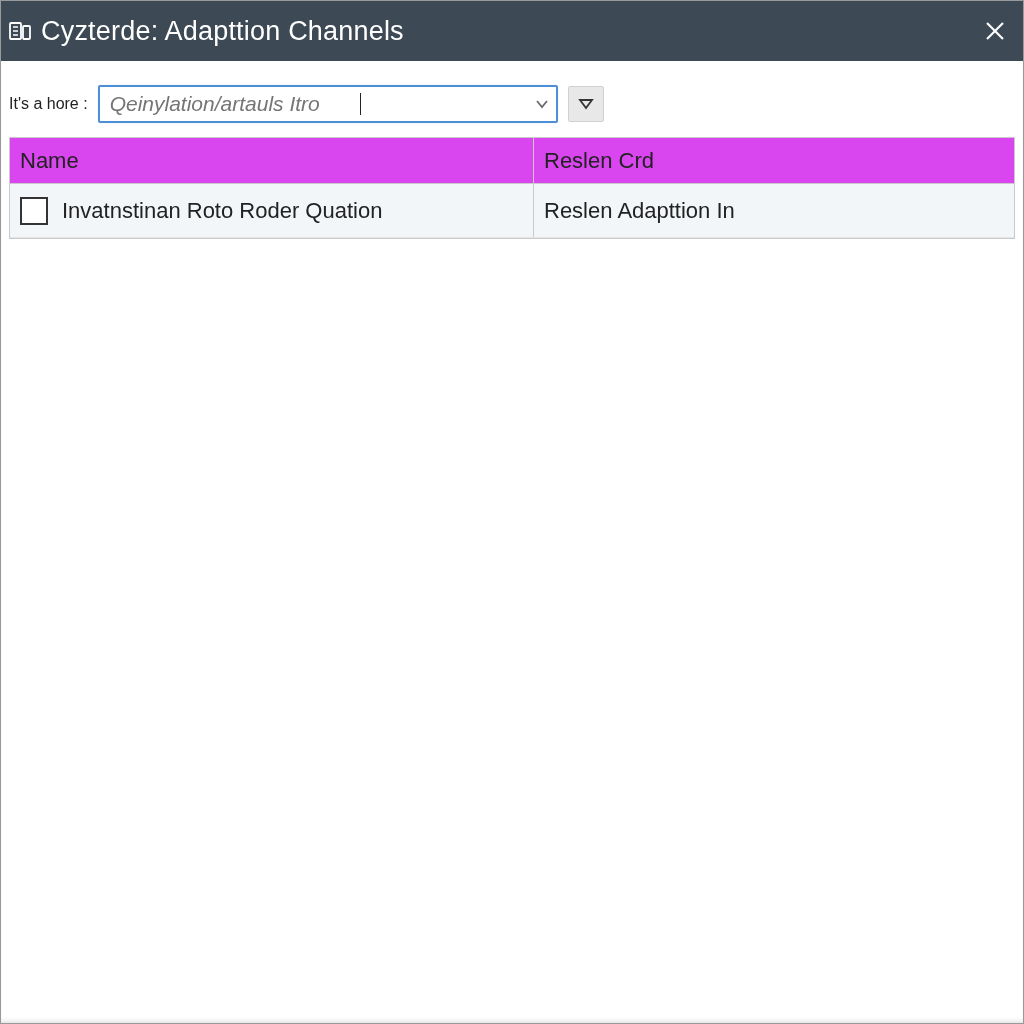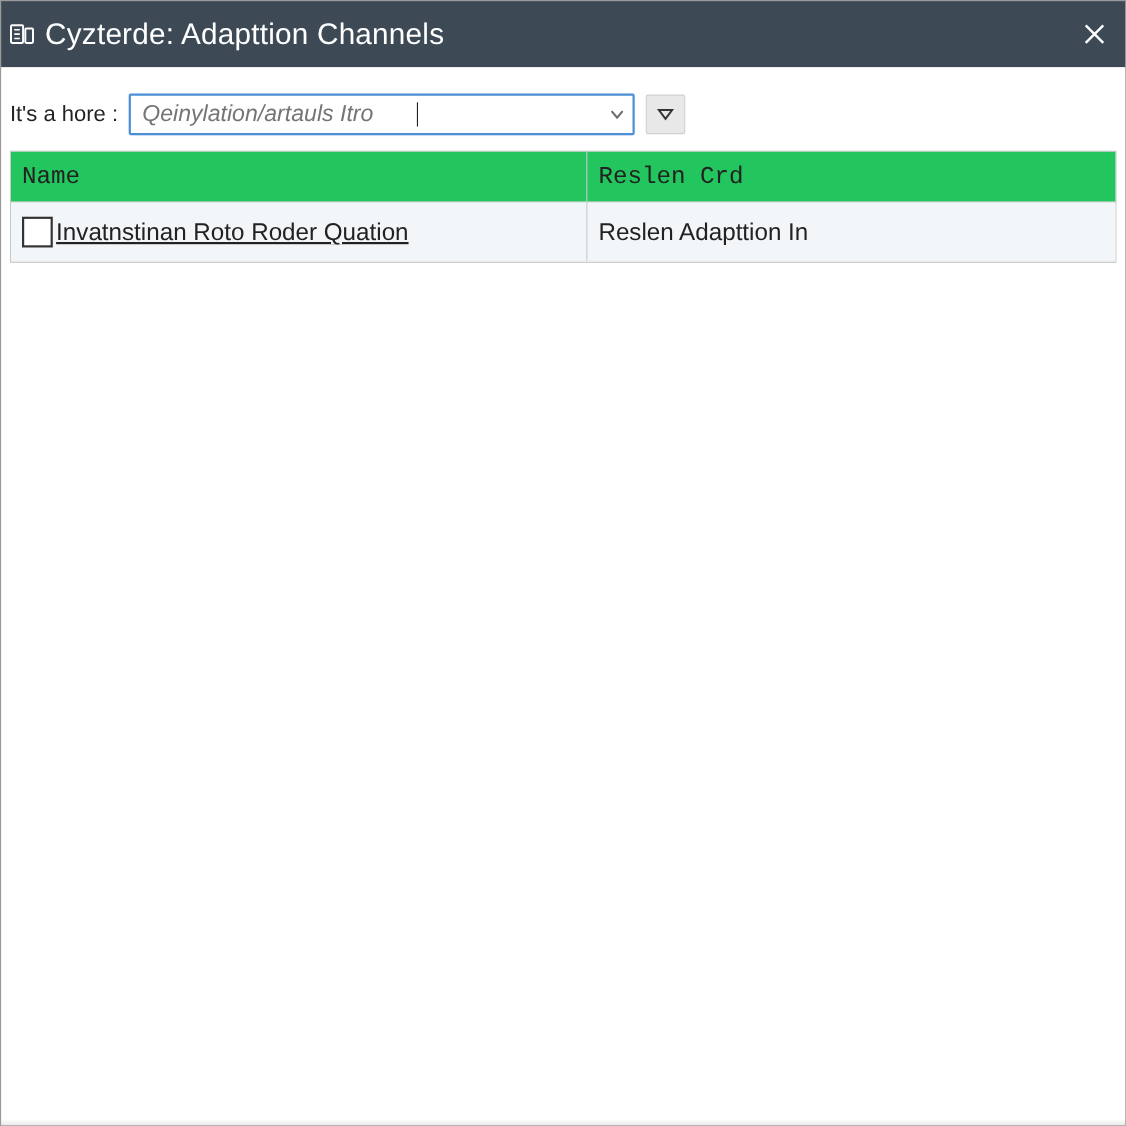--- a/index.html
+++ b/index.html
@@ -56,21 +56,21 @@
 
   
   .filter-row {
     display: flex;
     align-items: center;
     gap: 10px;
     padding: 24px 8px 14px 8px;
     min-height: 70px;
   }
   .filter-label {
-    font-size: 20px;
+    font-size: 16px;
     color: #222;
   }
   .combo {
     position: relative;
     width: 460px;
     height: 38px;
     border: 2px solid #4c8fd6;
     border-radius: 2px;
     background: #ffffff;
     display: flex;
@@ -118,24 +118,23 @@
   }
   .filter-button svg { stroke: #333; fill: none; }
 
   
   .table-wrap {
     margin: 0 8px;
     border: 1px solid #c9c9c9;
   }
   .t-header {
     display: flex;
-    background: #22c55e;
+    background: #d946ef;
     border-bottom: 1px solid #c9c9c9;
     height: 46px;
-    font-family: Liberation Mono, monospace;
   }
   .t-header .th {
     font-size: 22px;
     font-weight: 400;
     padding: 8px 10px;
     display: flex;
     align-items: center;
   }
   .col-name { width: 524px; border-right: 1px solid #c9c9c9; }
   .col-crd  { flex: 1; }
@@ -146,22 +145,21 @@
     background: #f2f6f9;
     border-bottom: 1px solid #e6e6e6;
   }
   .t-row .td {
     font-size: 22px;
     display: flex;
     align-items: center;
     padding: 0 10px;
   }
   .t-row .td.col-name {
-    gap: 3px;
-    text-decoration: underline;
+    gap: 14px;
   }
   .row-check {
     width: 28px;
     height: 28px;
     border: 2px solid #333;
     background: #fff;
     flex: 0 0 auto;
     margin-left: 0px;
     cursor: pointer;
   }

